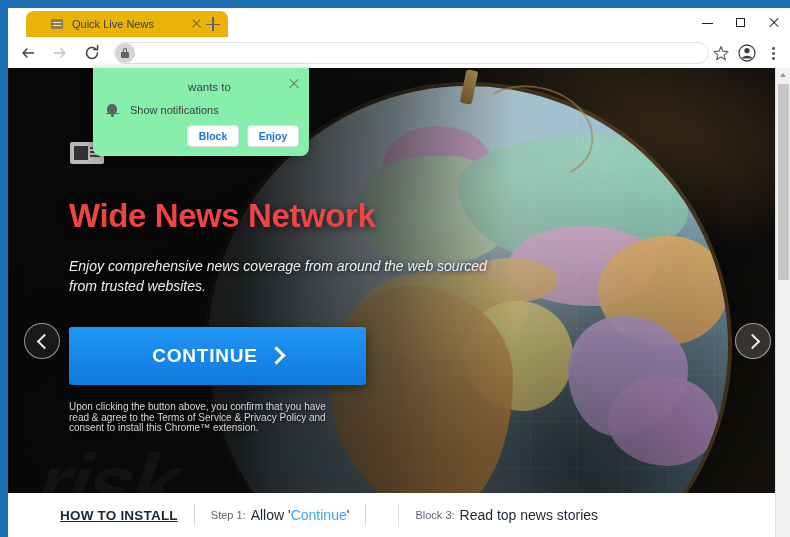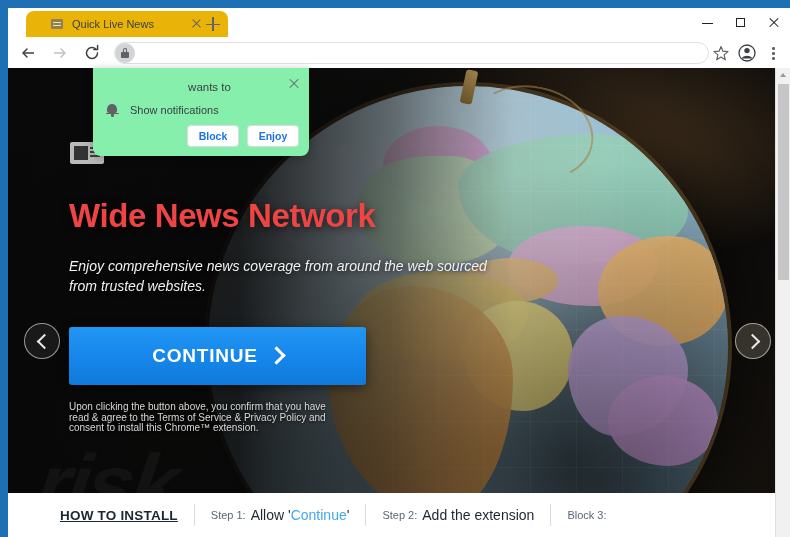--- a/index.html
+++ b/index.html
@@ -752,27 +752,24 @@
       </div>
 
       <div class="installbar">
         <span class="install-title">HOW TO INSTALL</span>
         <span class="vsep"></span>
         <div class="step">
           <span class="step-label">Step 1:</span>
           <span class="step-text"><span>Allow '</span><span class="hl">Continue</span><span>'</span></span>
         </div>
         <span class="vsep"></span>
-        <div class="step">
-          <span class="step-label">Step 2:</span>
-          <span class="step-text">Add the extension</span>
-        </div>
         <span class="vsep"></span>
         <div class="step">
           <span class="step-label">Block 3:</span>
+          <span class="step-text">Read top news stories</span>
         </div>
       </div>
 
       <div class="scrollbar">
         <div class="sb-up"></div>
         <div class="sb-thumb"></div>
       </div>
 
     </div>
 

